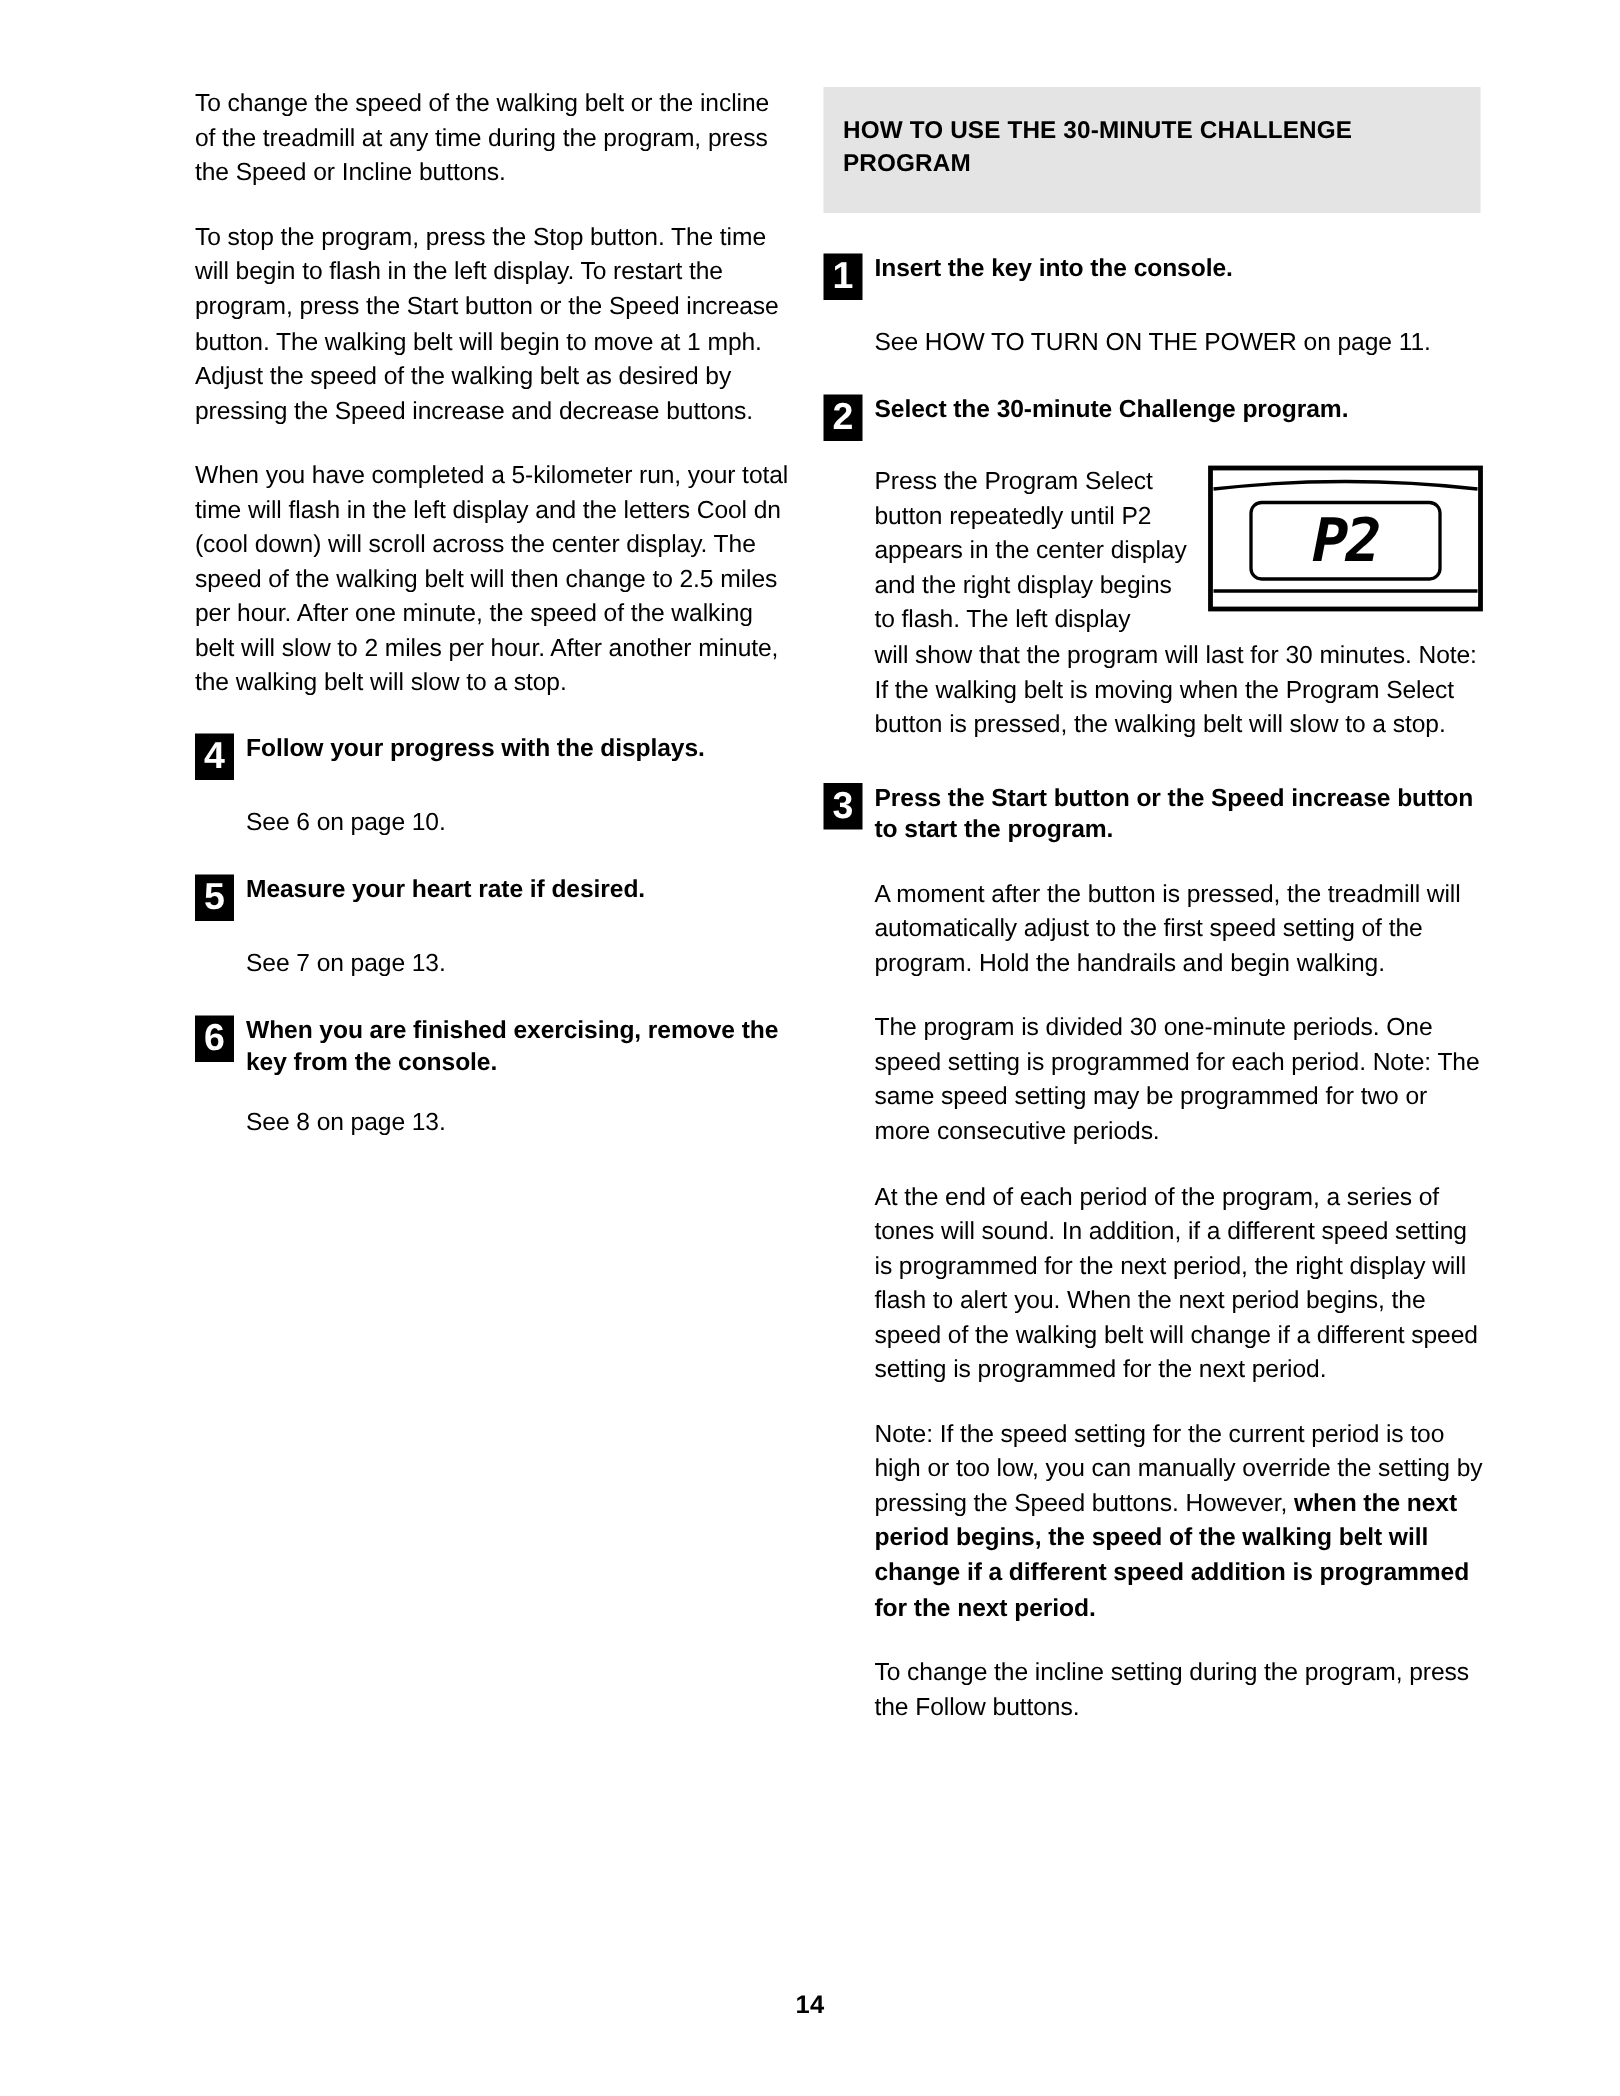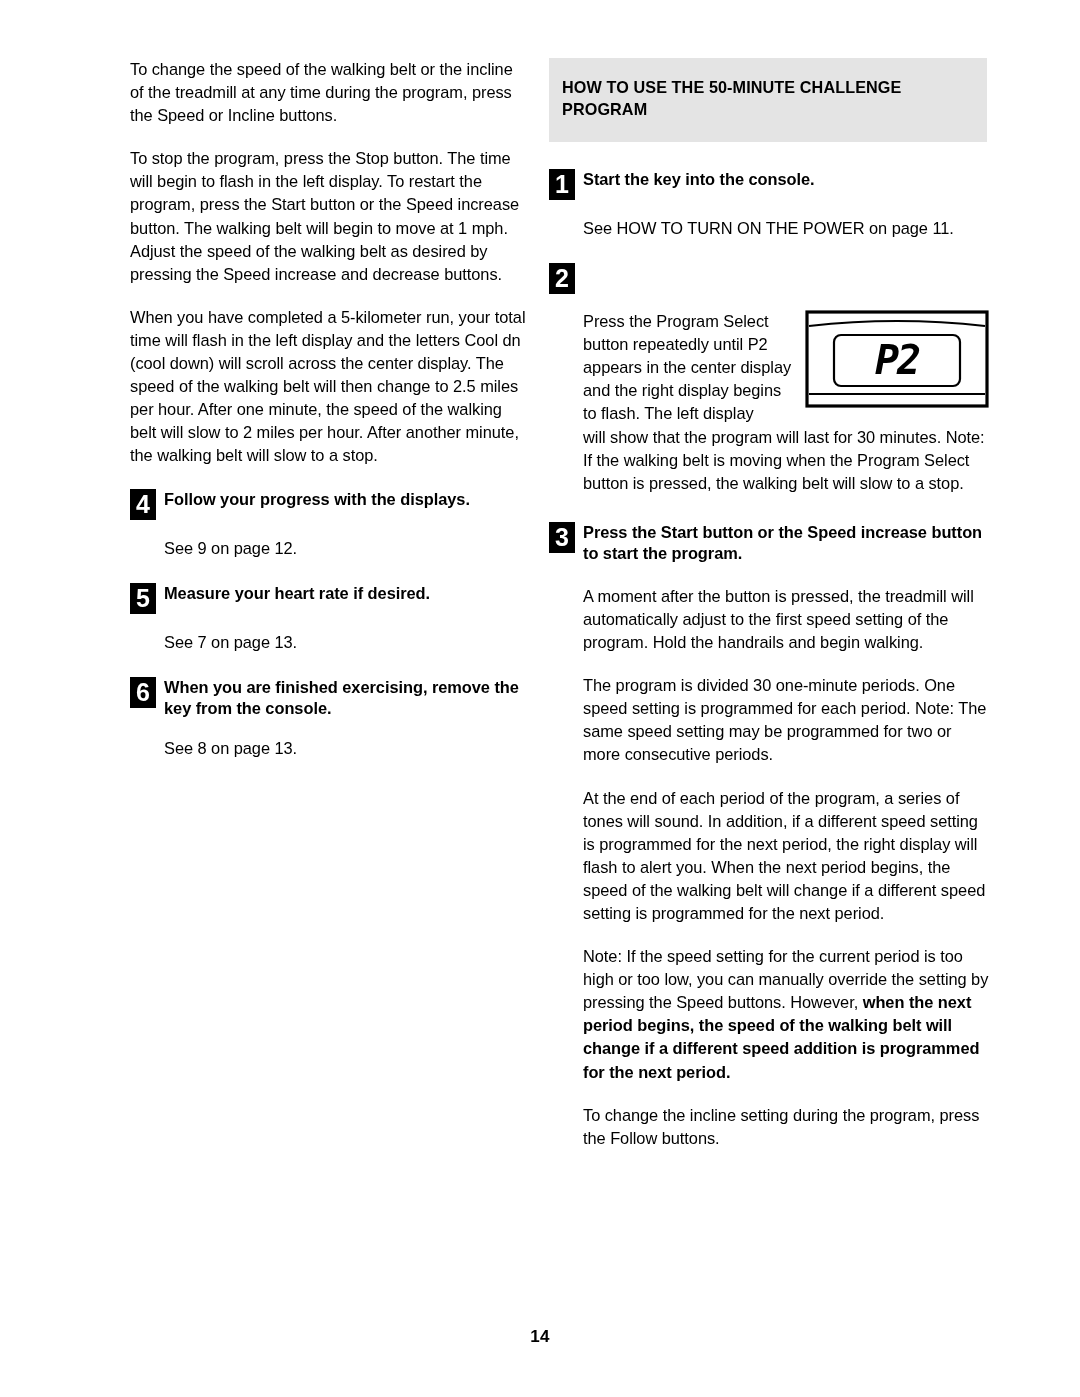--- a/index.html
+++ b/index.html
@@ -156,50 +156,51 @@
   <div class="col-left">
 
     <p class="body">To change the speed of the walking belt or the incline of the treadmill at any time during the program, press the Speed or Incline buttons.</p>
     <p class="body">To stop the program, press the Stop button. The time will begin to flash in the left display. To restart the program, press the Start button or the Speed increase button. The walking belt will begin to move at 1 mph. Adjust the speed of the walking belt as desired by pressing the Speed increase and decrease buttons.</p>
     <p class="body">When you have completed a 5-kilometer run, your total time will flash in the left display and the letters  Cool dn  (cool down) will scroll across the center display. The speed of the walking belt will then change to 2.5 miles per hour. After one minute, the speed of the walking belt will slow to 2 miles per hour. After another minute, the walking belt will slow to a stop.</p>
 
     <div class="step">
       <div class="step-num">4</div>
       <div class="step-title">Follow your progress with the displays.</div>
     </div>
-    <div class="step-body">See  9 on page 12.</div>
+    <div class="step-body">See  6 on page 10.</div>
 
     <div class="step">
       <div class="step-num">5</div>
       <div class="step-title">Measure your heart rate if desired.</div>
     </div>
     <div class="step-body">See  7 on page 13.</div>
 
     <div class="step">
       <div class="step-num">6</div>
       <div class="step-title">When you are finished exercising, remove the key from the console.</div>
     </div>
     <div class="step-body nomargin-bottom">See  8 on page 13.</div>
 
   </div>
 
   <div class="col-right">
 
     <div class="section-band">
-      <div class="band-text">HOW TO USE THE 50-MINUTE CHALLENGE PROGRAM</div>
+      <div class="band-text">HOW TO USE THE 30-MINUTE CHALLENGE PROGRAM</div>
     </div>
 
     <div class="step">
       <div class="step-num">1</div>
-      <div class="step-title">Start the key into the console.</div>
+      <div class="step-title">Insert the key into the console.</div>
     </div>
     <div class="step-body">See HOW TO TURN ON THE POWER on page 11.</div>
 
     <div class="step">
       <div class="step-num">2</div>
+      <div class="step-title">Select the 30-minute Challenge program.</div>
     </div>
 
     <div class="step2-wrap">
       <div class="step2-narrow">Press the Program Select button repeatedly until P2 appears in the center display and the right display begins to flash. The left display</div>
 
       <div class="console-fig">
         <svg width="184" height="98" viewBox="0 0 184 98" xmlns="http://www.w3.org/2000/svg">
 
           <rect x="2" y="2" width="180" height="94" fill="#ffffff" stroke="#000000" stroke-width="3.2"></rect>
 

